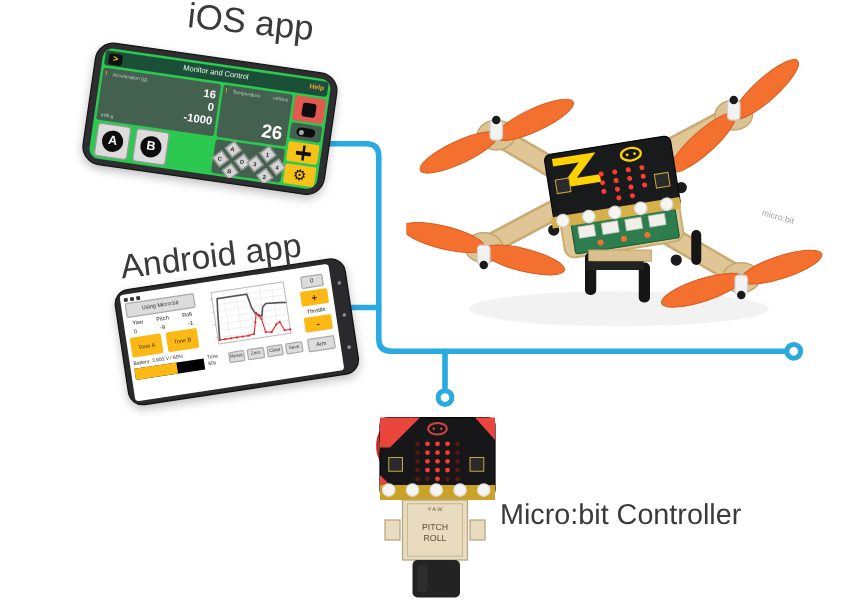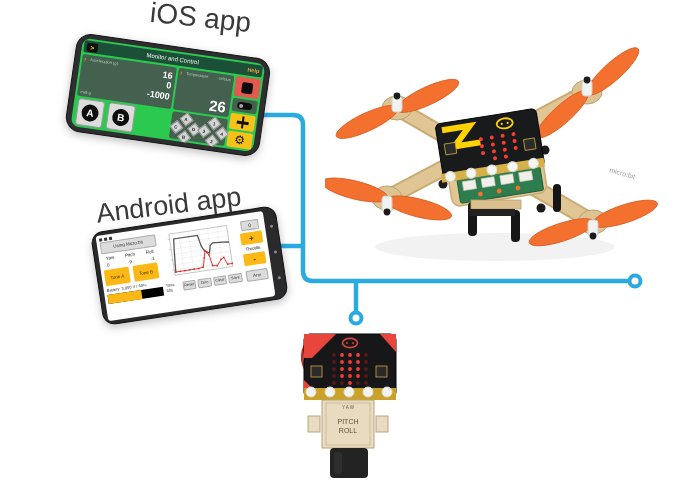--- a/index.html
+++ b/index.html
@@ -104,20 +104,21 @@
 <svg id="connectors" width="680" height="490">
   <path d="M262,115 L293,115 Q303,115 303,125 L303,271 Q303,281 313,281 L627,281" fill="none" stroke="#29abe2" stroke-width="4.5" stroke-linecap="round"></path>
   <path d="M279,246 L303,246" fill="none" stroke="#29abe2" stroke-width="4.5" stroke-linecap="round"></path>
   <path d="M356,281 L356,310" fill="none" stroke="#29abe2" stroke-width="4.5" stroke-linecap="round"></path>
   <circle cx="635" cy="281" r="5.5" fill="#ffffff" stroke="#29abe2" stroke-width="4"></circle>
   <circle cx="356" cy="318" r="5.5" fill="#ffffff" stroke="#29abe2" stroke-width="4"></circle>
 </svg>
 
 <div class="lbl" id="lbl-ios">iOS app</div>
 <div class="lbl" id="lbl-android">Android app</div>
+<div class="lbl" id="lbl-controller">Micro:bit Controller</div>
 
 <div id="ios-phone">
   <div id="ios-screen">
     <div class="ios-top">
       <div class="ios-logo">&gt;</div>
       <div class="ios-title">Monitor and Control</div>
       <div class="ios-help">Help</div>
     </div>
     <div class="ios-body">
       <div class="ios-col1">

